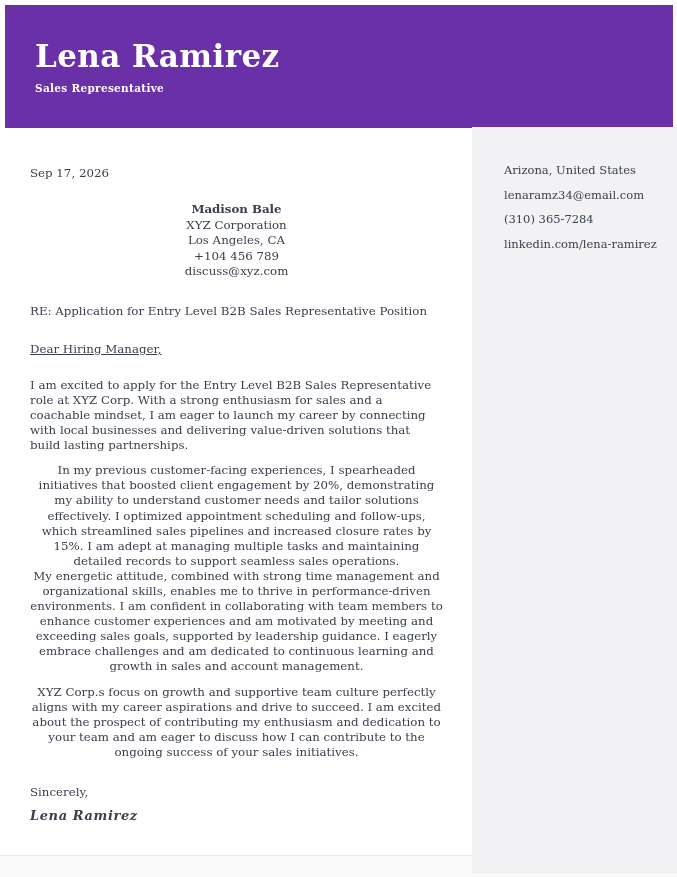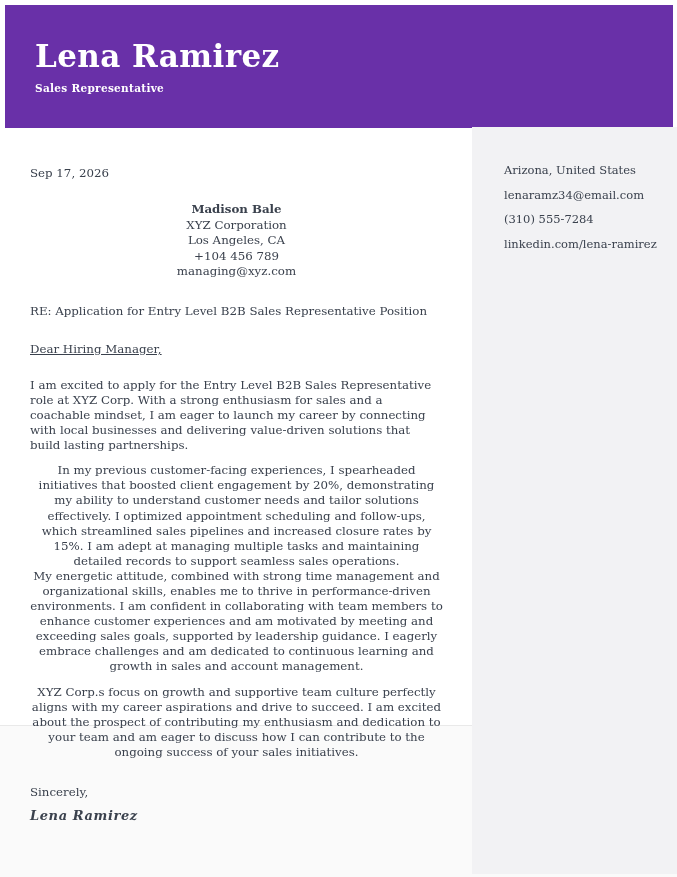--- a/index.html
+++ b/index.html
@@ -5,21 +5,21 @@
   * { margin: 0; padding: 0; box-sizing: border-box; }
   html, body { background: #fafafa; }
   body {
     width: 677px; height: 877px;
     font-family: "DejaVu Serif", serif;
     position: relative;
     overflow: hidden;
   }
   .page {
     position: absolute; left: 0; top: 0;
-    width: 677px; height: 726px;
+    width: 677px; height: 856px;
     background: #ffffff;
     border-bottom: 1px solid #e9e9e9;
     padding-left: 44px;
   }
   
   .header {
     position: absolute; left: 5px; top: 5px;
     width: 668px; height: 123px;
     background: #6930a8;
     color: #ffffff;
@@ -83,33 +83,33 @@
 <div class="page">
 
   <div class="header" style="background: rgb(105, 48, 168);">
     <div class="name">Lena Ramirez</div>
     <div class="job-title">Sales Representative</div>
   </div>
 
   <div class="sidebar" style="background: rgb(242, 242, 244);">
     <div class="contact-line">Arizona, United States</div>
     <div class="contact-line">lenaramz34@email.com</div>
-    <div class="contact-line">(310) 555-7284</div>
+    <div class="contact-line">(310) 365-7284</div>
     <div class="contact-line">linkedin.com/lena-ramirez</div>
   </div>
 
   <div class="main" style="color: rgb(58, 65, 77);">
     <div class="date">Sep 17, 2026</div>
 
     <div class="recipient">
       <div class="recipient-name">Madison Bale</div>
       <div>XYZ Corporation</div>
       <div>Los Angeles, CA</div>
       <div>+104 456 789</div>
-      <div>managing@xyz.com</div>
+      <div>discuss@xyz.com</div>
     </div>
 
     <div class="subject">RE: Application for Entry Level B2B Sales Representative Position</div>
 
     <div class="salutation">Dear Hiring Manager,</div>
 
     <p class="para first">I am excited to apply for the Entry Level B2B Sales Representative role at XYZ Corp. With a strong enthusiasm for sales and a coachable mindset, I am eager to launch my career by connecting with local businesses and delivering value-driven solutions that build lasting partnerships.</p>
     <p class="para">In my previous customer-facing experiences, I spearheaded initiatives that boosted client engagement by 20%, demonstrating my ability to understand customer needs and tailor solutions effectively. I optimized appointment scheduling and follow-ups, which streamlined sales pipelines and increased closure rates by 15%. I am adept at managing multiple tasks and maintaining detailed records to support seamless sales operations.</p>
     <p class="para joined" style="margin-top:0">My energetic attitude, combined with strong time management and organizational skills, enables me to thrive in performance-driven environments. I am confident in collaborating with team members to enhance customer experiences and am motivated by meeting and exceeding sales goals, supported by leadership guidance. I eagerly embrace challenges and am dedicated to continuous learning and growth in sales and account management.</p>
     <p class="para">XYZ Corp.s focus on growth and supportive team culture perfectly aligns with my career aspirations and drive to succeed. I am excited about the prospect of contributing my enthusiasm and dedication to your team and am eager to discuss how I can contribute to the ongoing success of your sales initiatives.</p>

